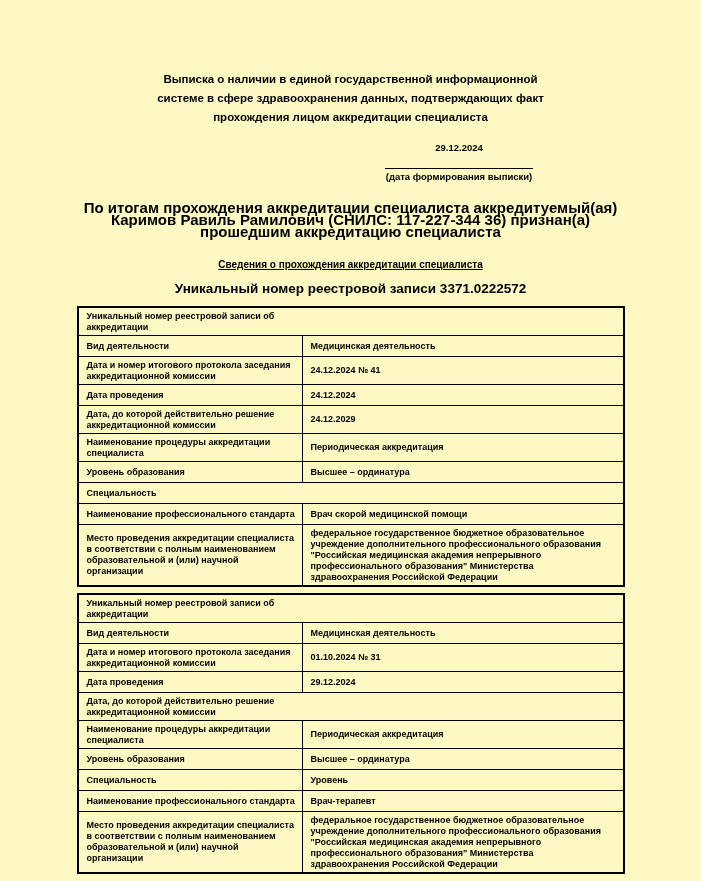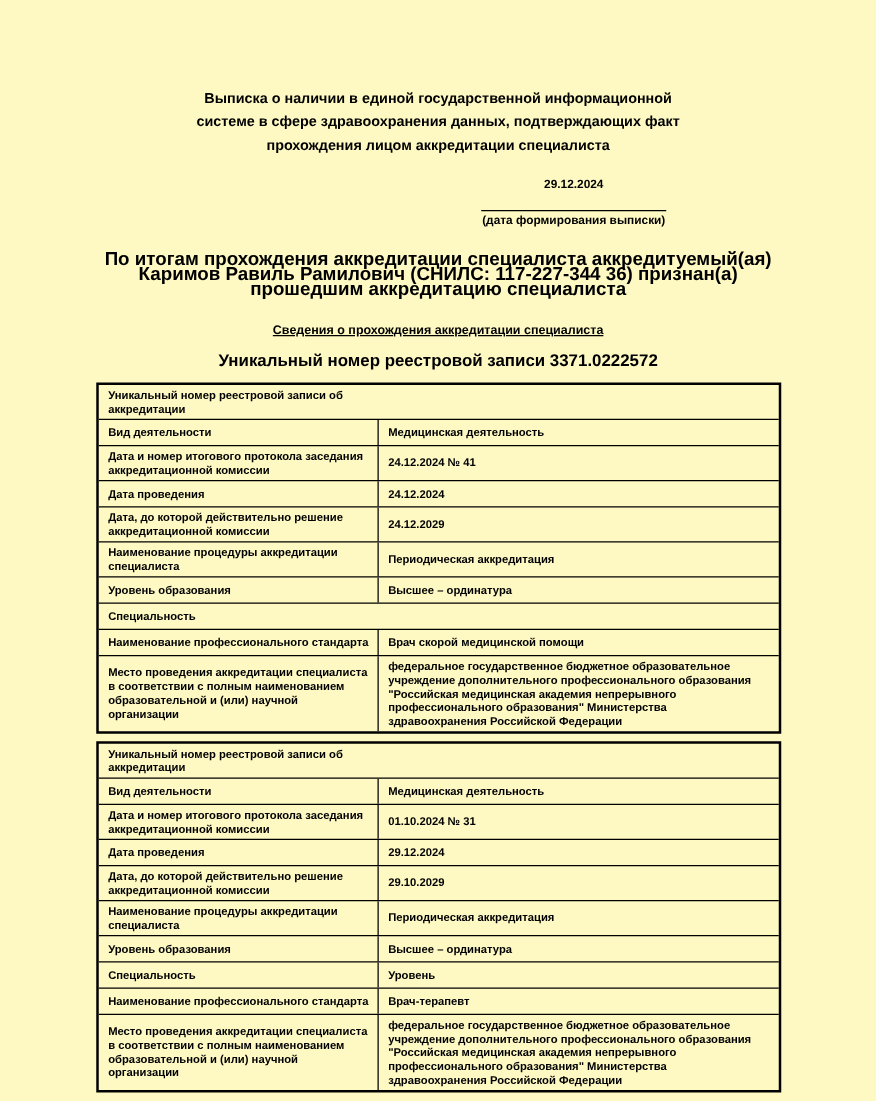--- a/index.html
+++ b/index.html
@@ -100,21 +100,20 @@
       <div class="trow">
         <div class="tcell tlabel">Дата и номер итогового протокола заседания аккредитационной комиссии</div>
         <div class="tcell tvalue">01.10.2024 № 31</div>
       </div>
       <div class="trow">
         <div class="tcell tlabel">Дата проведения</div>
         <div class="tcell tvalue">29.12.2024</div>
       </div>
       <div class="trow">
         <div class="tcell tlabel">Дата, до которой действительно решение аккредитационной комиссии</div>
-        <div class="tcell tvalue">29.10.2029</div>
       </div>
       <div class="trow">
         <div class="tcell tlabel">Наименование процедуры аккредитации специалиста</div>
         <div class="tcell tvalue">Периодическая аккредитация</div>
       </div>
       <div class="trow">
         <div class="tcell tlabel">Уровень образования</div>
         <div class="tcell tvalue">Высшее – ординатура</div>
       </div>
       <div class="trow">

